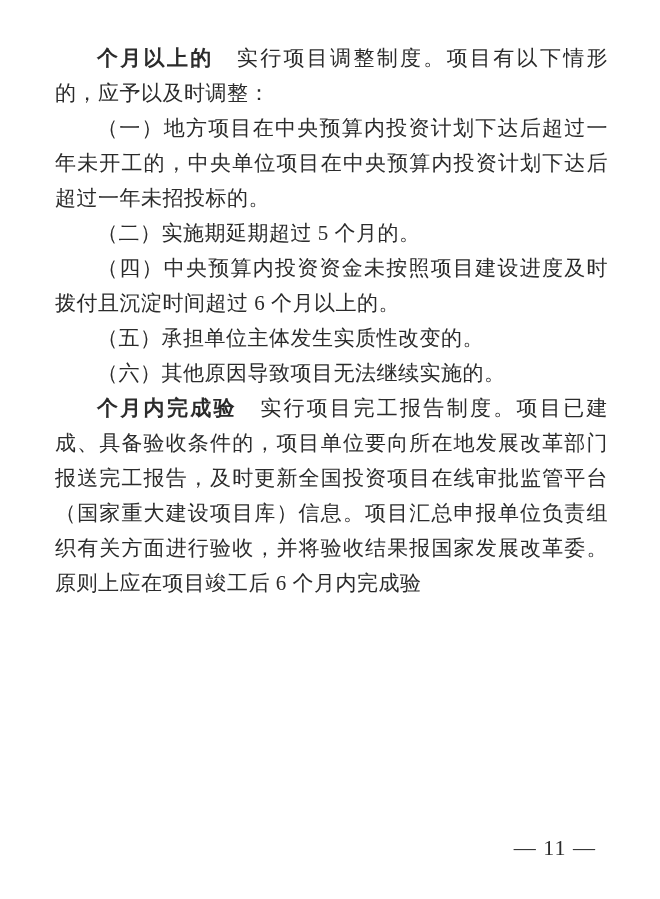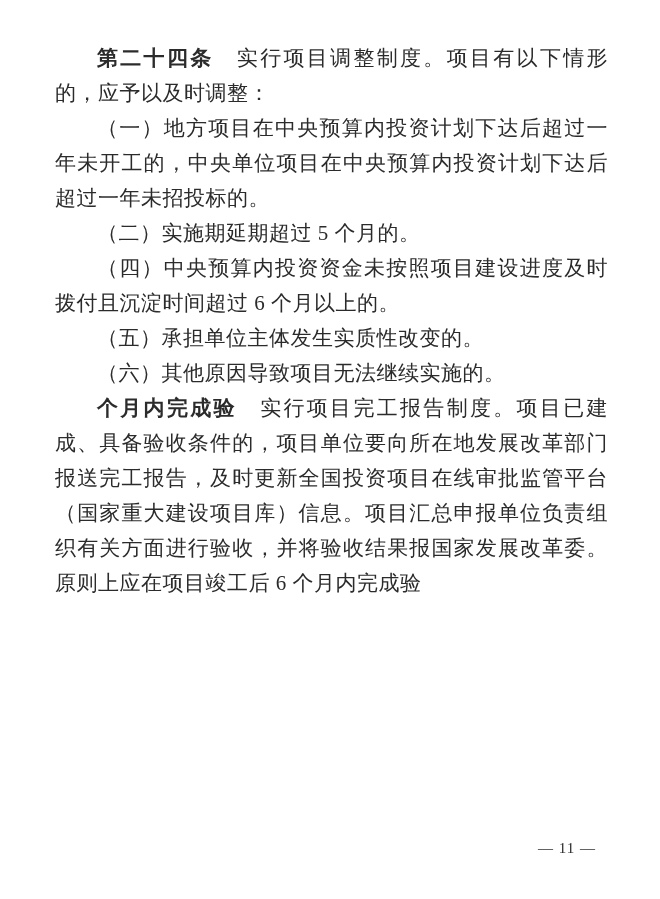--- a/index.html
+++ b/index.html
@@ -36,21 +36,21 @@
     text-indent: 2em;
   }
   .article-lead {
     font-weight: bold;
   }
   .page-number {
     position: absolute;
     top: 836px;
     right: 64px;
     font-family: "Liberation Serif", "DejaVu Serif", serif;
-    font-size: 15px;
+    font-size: 22px;
     line-height: 24px;
     color: #2b2b2b;
     letter-spacing: 1px;
   }
   .watermark {
     position: absolute;
     top: 904px;
     right: 5px;
     display: flex;
     align-items: center;
@@ -64,21 +64,21 @@
   .watermark svg {
     display: block;
   }
 </style>
 </head>
 <body>
 
 <div class="page">
 
   <div class="doc-body">
-    <p><span class="article-lead">第二十四条</span><span>　实行项目调整制度。项目有以下情形的，应予以及时调整：</span></p>
+    <p><span class="article-lead">个月以上的</span><span>　实行项目调整制度。项目有以下情形的，应予以及时调整：</span></p>
     <p><span class="article-lead"></span><span>（一）地方项目在中央预算内投资计划下达后超过一年未开工的，中央单位项目在中央预算内投资计划下达后超过一年未招投标的。</span></p>
     <p><span class="article-lead"></span><span>（二）实施期延期超过 5 个月的。</span></p>
     <p><span class="article-lead"></span><span>（四）中央预算内投资资金未按照项目建设进度及时拨付且沉淀时间超过 6 个月以上的。</span></p>
     <p><span class="article-lead"></span><span>（五）承担单位主体发生实质性改变的。</span></p>
     <p><span class="article-lead"></span><span>（六）其他原因导致项目无法继续实施的。</span></p>
     <p><span class="article-lead">个月内完成验</span><span>　实行项目完工报告制度。项目已建成、具备验收条件的，项目单位要向所在地发展改革部门报送完工报告，及时更新全国投资项目在线审批监管平台（国家重大建设项目库）信息。项目汇总申报单位负责组织有关方面进行验收，并将验收结果报国家发展改革委。原则上应在项目竣工后 6 个月内完成验</span></p>
   </div>
 
   <div class="page-number">— 11 —</div>
 

